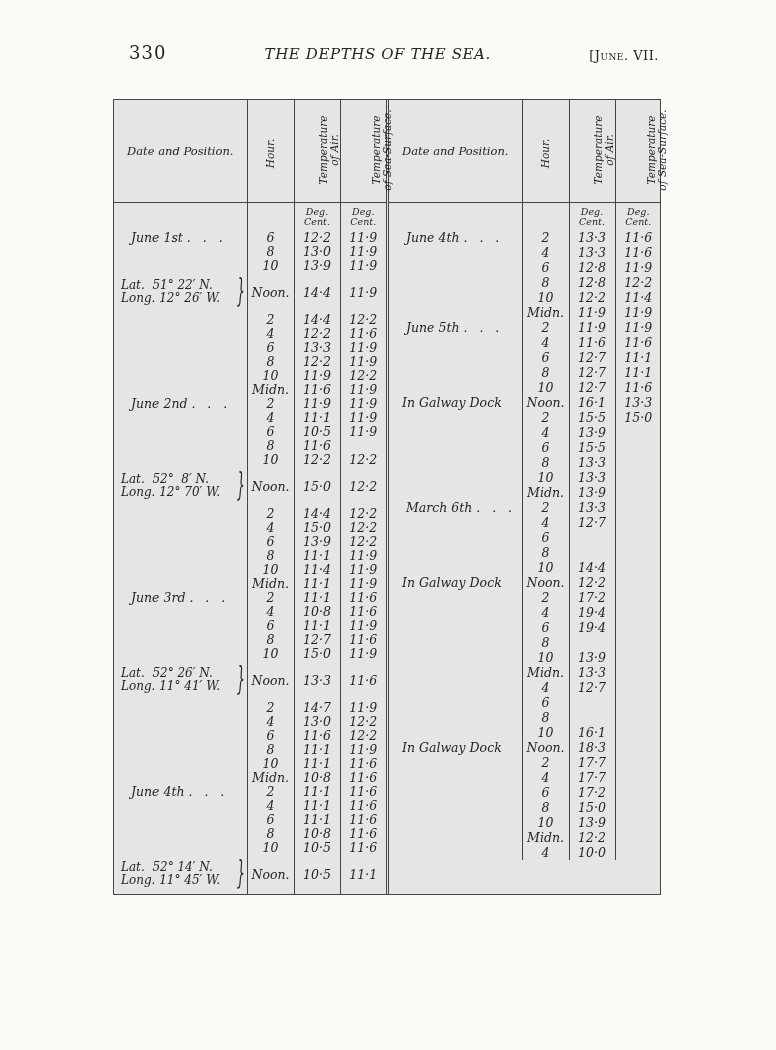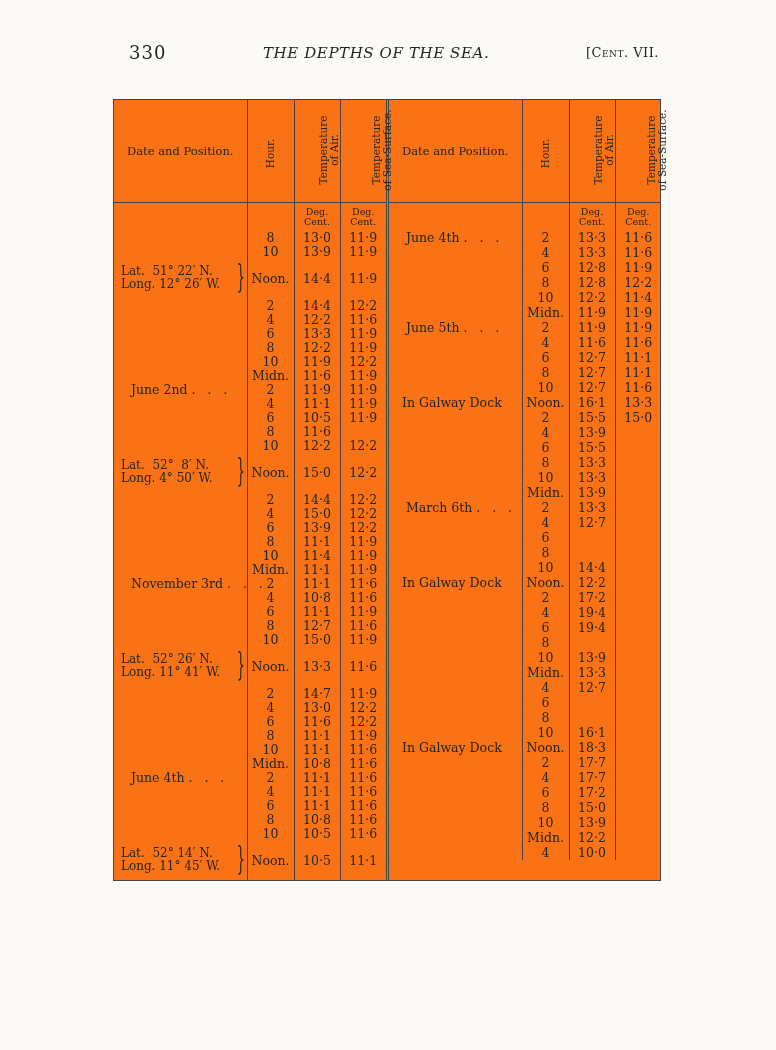--- a/index.html
+++ b/index.html
@@ -3,26 +3,26 @@
 <meta charset="utf-8">
 <style>
   html,body{margin:0;padding:0;}
   body{
     width:776px;height:1050px;overflow:hidden;position:relative;
     background:#fbfaf7;color:#242422;
     font-family:"DejaVu Serif","Liberation Serif",serif;
   }
   .content{position:absolute;left:113px;top:42px;width:548px;}
   
-  .pagehead{display:flex;align-items:center;margin:0 0 36px 0;gap:16px;}
+  .pagehead{display:flex;align-items:flex-end;margin:0 0 36px 0;gap:16px;}
   .pagenum{font-size:18px;letter-spacing:1px;margin-left:16px;}
   .runtitle{flex:1;text-align:center;font-style:italic;font-weight:normal;font-size:15px;letter-spacing:.6px;}
   .chap{font-size:13px;font-variant:small-caps;letter-spacing:.5px;margin-right:2px;}
   
-  .scan-table{display:flex;border:1.4px solid #454540;background:#f97316;}
+  .scan-table{display:flex;border:1.4px solid #454540;background:#e5e5e5;font-style:italic;}
   .half-wrap{width:272px;}
   .half-wrap.right{border-left:3px double #454540;}
   table.half{border-collapse:collapse;table-layout:fixed;width:100%;}
   table.half td{padding:0;vertical-align:middle;}
   .c-hour,.c-air,.c-sea{border-left:1px solid #454540;text-align:center;}
   col.col-date{width:133px;} col.col-hour{width:47px;}
   col.col-air{width:46px;}  col.col-sea{width:46px;}
   
   tr.hdr td{height:102px;border-bottom:1px solid #454540;text-align:center;}
   .hdr-date{font-size:11.5px;}
@@ -44,21 +44,21 @@
          font-size:15px;font-weight:normal;}
 </style>
 </head>
 <body>
 
 <div class="content">
 
   <div class="pagehead">
     <span class="pagenum">330</span>
     <span class="runtitle">THE DEPTHS OF THE SEA.</span>
-    <span class="chap">[Cent. VII.</span>
+    <span class="chap">[June. VII.</span>
   </div>
 
   <div class="scan-table">
 
     <div class="half-wrap left">
       <table class="half t-left">
         <colgroup>
           <col class="col-date">
             <col class="col-hour">
             <col class="col-air">
@@ -93,20 +93,28 @@
                 </div>
             </td>
             <td class="c-sea">
               <div class="unit-lines">
                   <span style="display:block">Deg.</span>
                   <span style="display:block">Cent.</span>
                 </div>
             </td>
           </tr>
 
+        <tr class="data">
+              <td class="c-date">
+                <div class="date-label">June 1st .   .   .</div>
+              </td>
+              <td class="c-hour">6</td>
+              <td class="c-air">12·2</td>
+              <td class="c-sea">11·9</td>
+            </tr>
             <tr class="data">
               <td class="c-date"></td>
               <td class="c-hour">8</td>
               <td class="c-air">13·0</td>
               <td class="c-sea">11·9</td>
             </tr>
             <tr class="data">
               <td class="c-date"></td>
               <td class="c-hour">10</td>
               <td class="c-air">13·9</td>
@@ -183,21 +191,21 @@
               <td class="c-sea"></td>
             </tr>
             <tr class="data">
               <td class="c-date"></td>
               <td class="c-hour">10</td>
               <td class="c-air">12·2</td>
               <td class="c-sea">12·2</td>
             </tr>
             <tr class="data noon-row">
               <td class="c-date">
-                <div class="latlong"><div>Lat.  52°  8′ N.</div><div>Long. 4° 50′ W.</div><span class="brace">}</span></div>
+                <div class="latlong"><div>Lat.  52°  8′ N.</div><div>Long. 12° 70′ W.</div><span class="brace">}</span></div>
               </td>
               <td class="c-hour">Noon.</td>
               <td class="c-air">15·0</td>
               <td class="c-sea">12·2</td>
             </tr>
             <tr class="data">
               <td class="c-date"></td>
               <td class="c-hour">2</td>
               <td class="c-air">14·4</td>
               <td class="c-sea">12·2</td>
@@ -227,21 +235,21 @@
               <td class="c-sea">11·9</td>
             </tr>
             <tr class="data">
               <td class="c-date"></td>
               <td class="c-hour">Midn.</td>
               <td class="c-air">11·1</td>
               <td class="c-sea">11·9</td>
             </tr>
             <tr class="data">
               <td class="c-date">
-                <div class="date-label">November 3rd .   .   .</div>
+                <div class="date-label">June 3rd .   .   .</div>
               </td>
               <td class="c-hour">2</td>
               <td class="c-air">11·1</td>
               <td class="c-sea">11·6</td>
             </tr>
             <tr class="data">
               <td class="c-date"></td>
               <td class="c-hour">4</td>
               <td class="c-air">10·8</td>
               <td class="c-sea">11·6</td>

